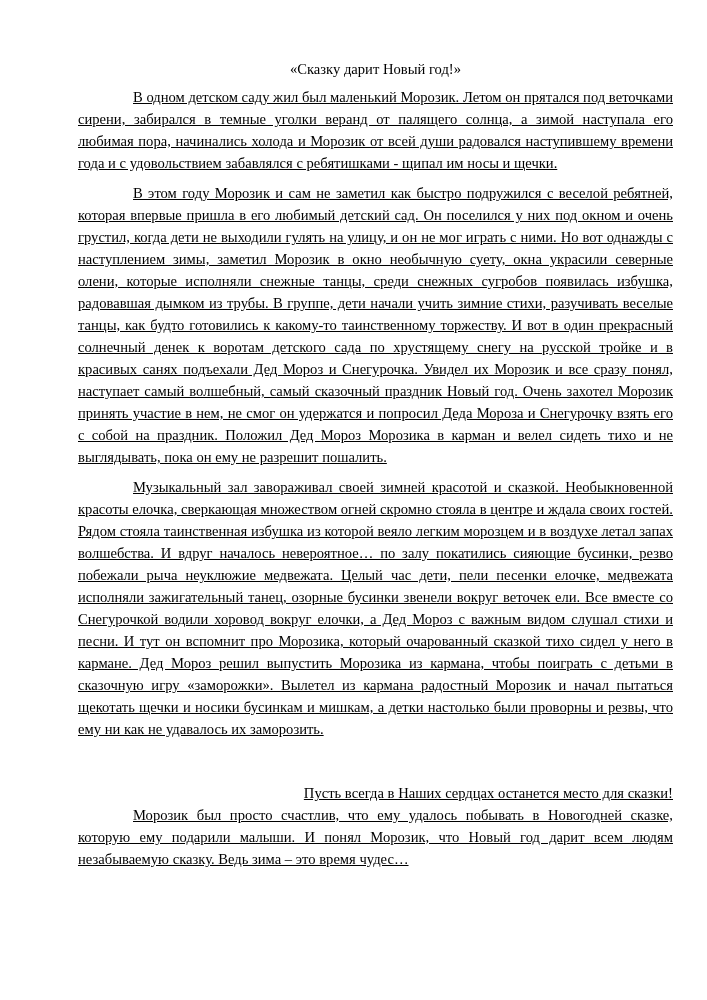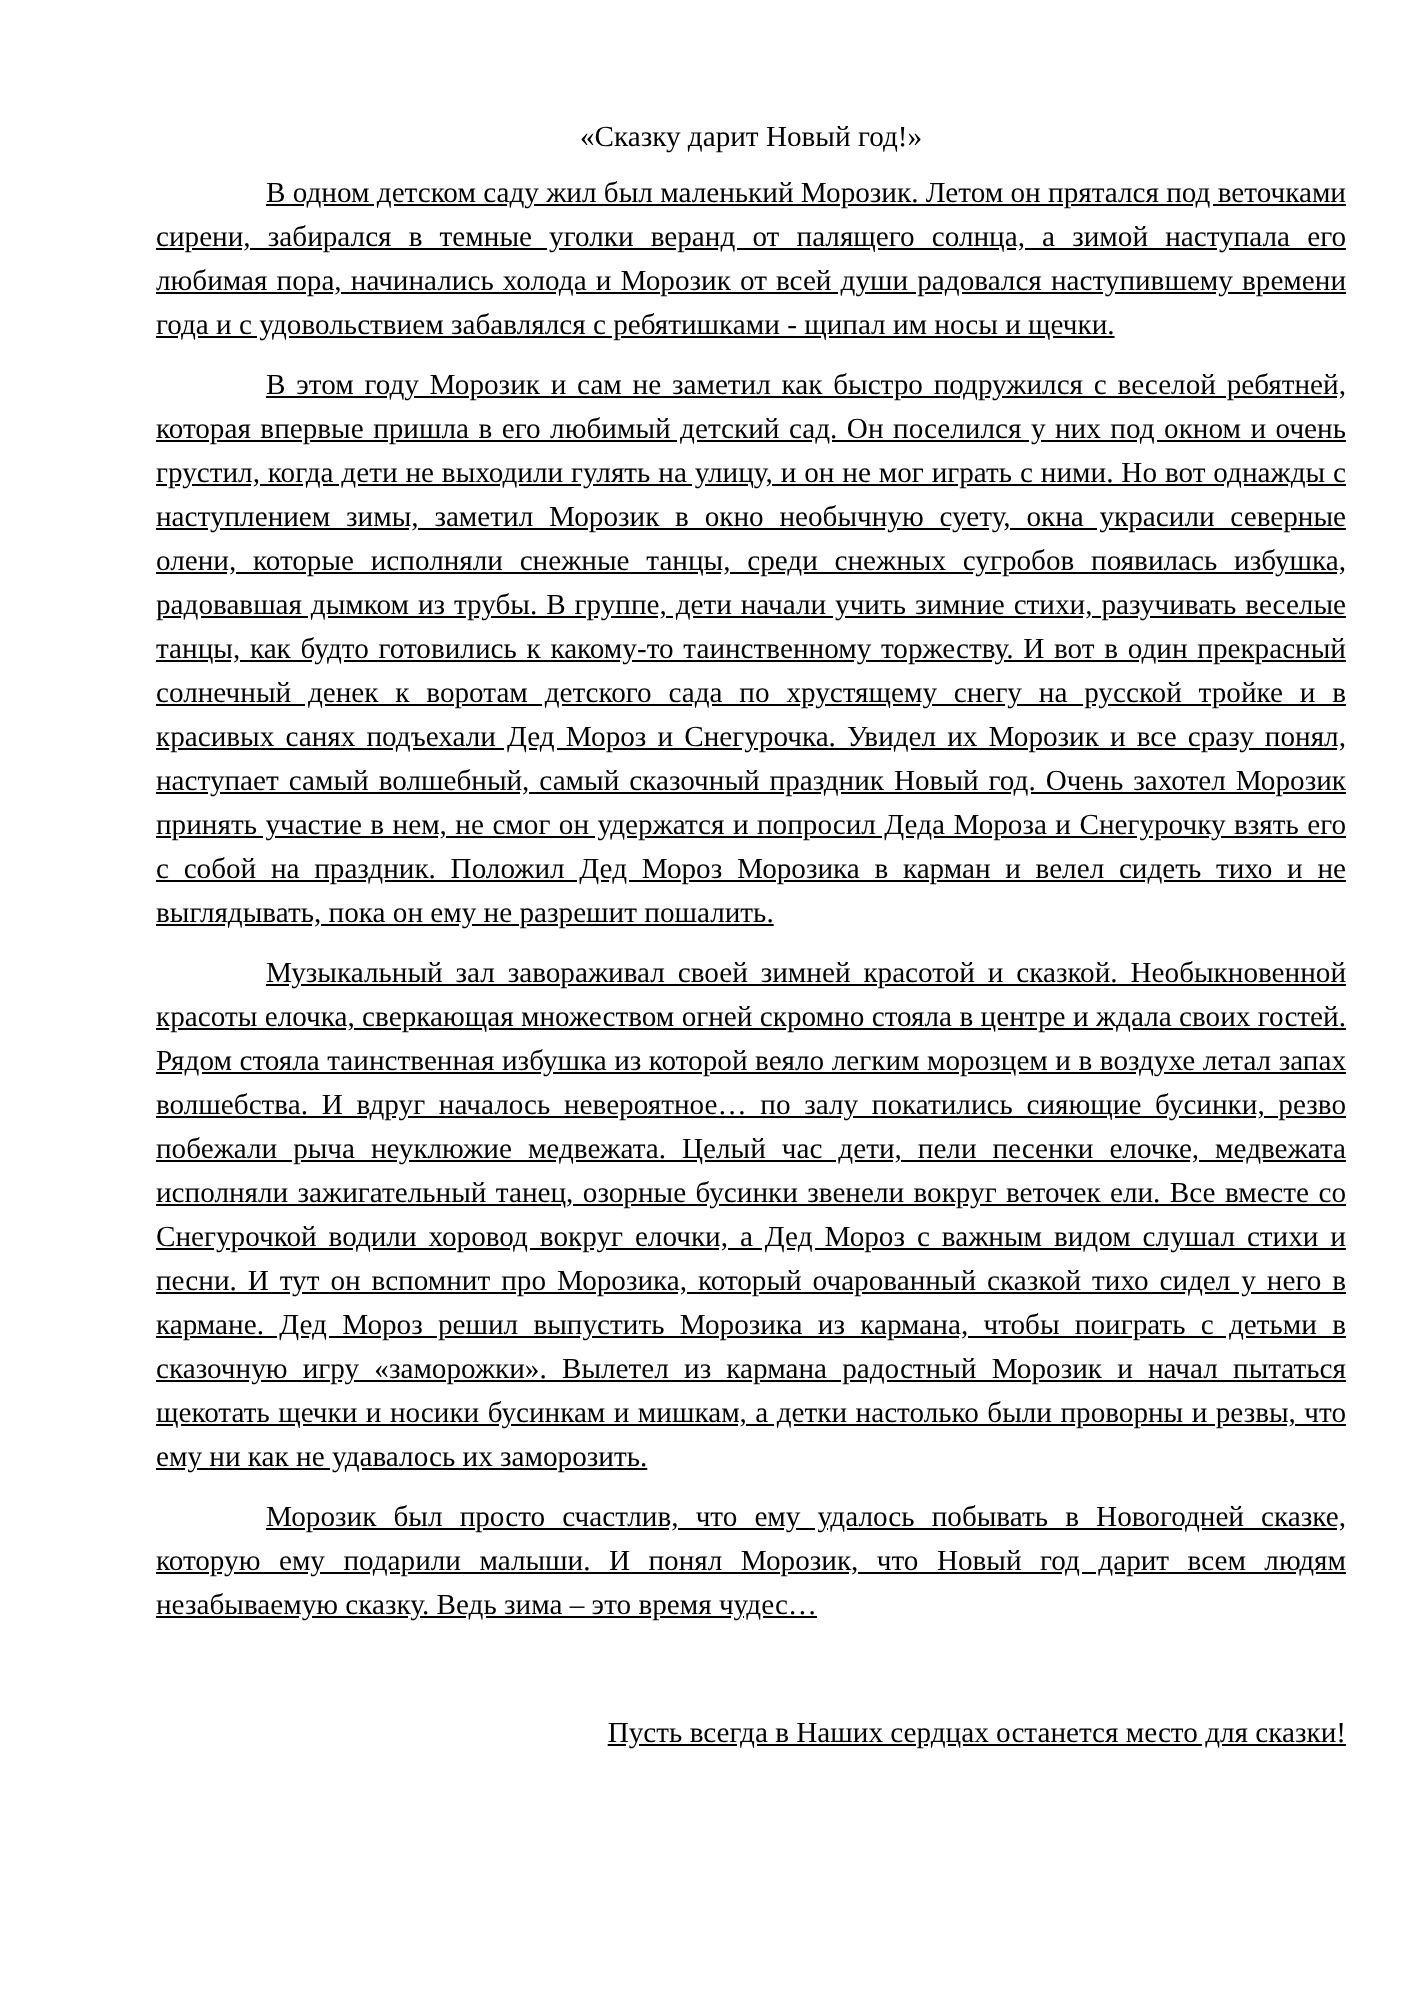--- a/index.html
+++ b/index.html
@@ -44,16 +44,16 @@
 
 <div class="page">
   <p class="doc-title">«Сказку дарит Новый год!»</p>
 
   <p class="para">В одном детском саду жил был маленький Морозик. Летом он прятался под веточками сирени, забирался в темные уголки веранд от палящего солнца, а зимой наступала его любимая пора, начинались холода и Морозик от всей души радовался наступившему времени года и с удовольствием забавлялся с ребятишками -  щипал им носы и щечки.</p>
 
   <p class="para">В этом году Морозик и сам не заметил как быстро подружился с веселой ребятней, которая впервые пришла в его любимый детский сад. Он поселился у них под окном и очень грустил, когда дети не выходили гулять на улицу, и он не мог играть с  ними. Но вот однажды с наступлением зимы, заметил Морозик в окно необычную суету, окна украсили северные олени, которые исполняли снежные танцы, среди снежных сугробов появилась избушка, радовавшая дымком из трубы. В группе, дети начали учить зимние стихи, разучивать веселые танцы, как будто готовились к какому-то таинственному торжеству. И вот в один прекрасный солнечный денек к воротам детского сада по хрустящему снегу на русской тройке и в красивых санях подъехали Дед Мороз и Снегурочка. Увидел их Морозик и все сразу понял, наступает самый волшебный, самый сказочный праздник Новый год. Очень захотел Морозик принять участие в нем, не смог он удержатся и попросил Деда Мороза и Снегурочку взять его с собой на праздник. Положил Дед Мороз Морозика в карман и велел сидеть тихо и не выглядывать, пока он ему не разрешит пошалить.</p>
 
   <p class="para">Музыкальный зал завораживал своей зимней красотой и сказкой. Необыкновенной красоты елочка, сверкающая множеством огней скромно стояла в центре и ждала своих гостей. Рядом стояла таинственная избушка из которой веяло легким морозцем и в воздухе летал запах волшебства. И вдруг началось невероятное… по залу покатились сияющие бусинки, резво побежали рыча неуклюжие медвежата. Целый час дети, пели песенки елочке, медвежата исполняли зажигательный танец, озорные бусинки звенели вокруг веточек ели. Все вместе со Снегурочкой водили хоровод вокруг елочки, а Дед Мороз с важным видом слушал стихи и песни. И тут он вспомнит про Морозика, который очарованный сказкой тихо сидел у него в кармане. Дед Мороз решил выпустить Морозика из кармана, чтобы поиграть с детьми в сказочную игру «заморожки». Вылетел из кармана радостный Морозик и начал пытаться щекотать щечки и носики бусинкам и мишкам, а детки настолько были проворны и резвы, что ему ни как не удавалось их заморозить.</p>
 
+  <p class="para closing">Пусть всегда в Наших сердцах останется место для сказки!</p>
+
   <p class="para">Морозик был просто счастлив, что ему удалось побывать в Новогодней сказке, которую ему подарили малыши. И понял Морозик, что Новый год дарит всем людям незабываемую сказку. Ведь зима – это время чудес…</p>
-
-  <p class="para closing">Пусть всегда в Наших сердцах останется место для сказки!</p>
 </div>
 
 </body></html>

